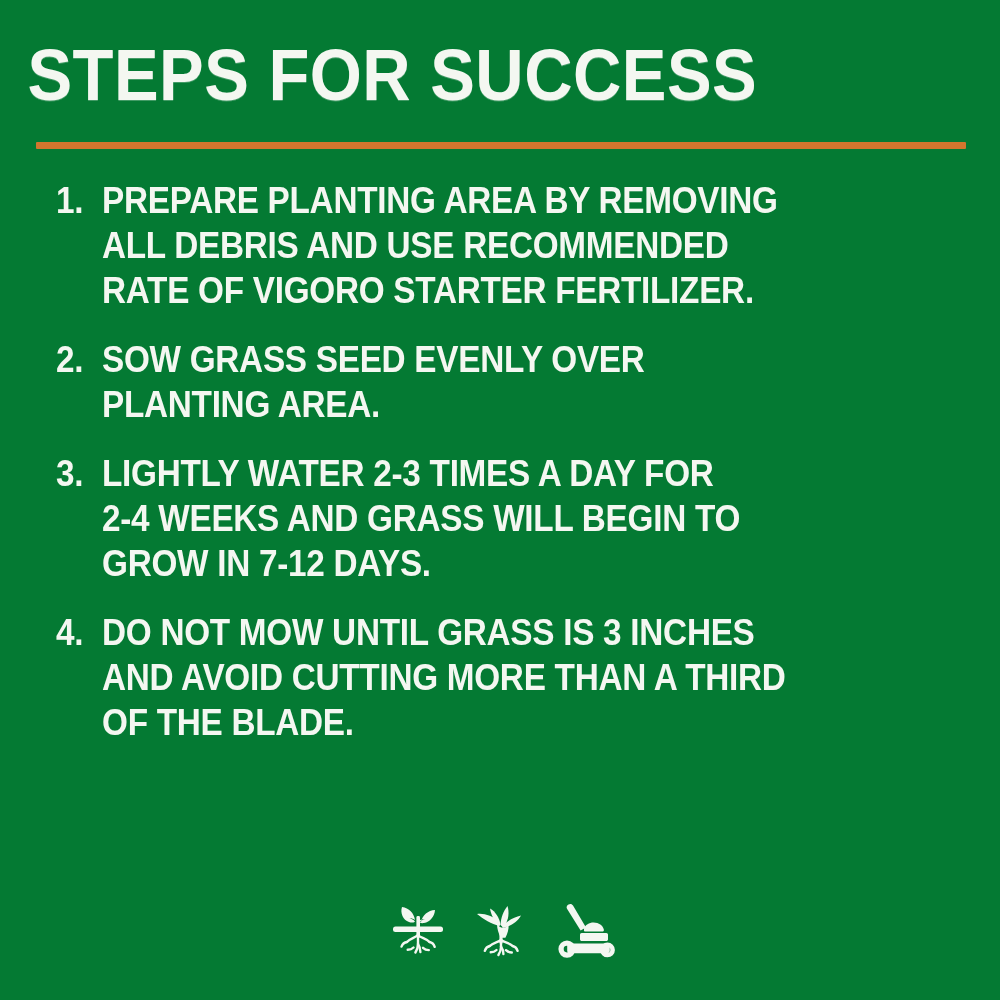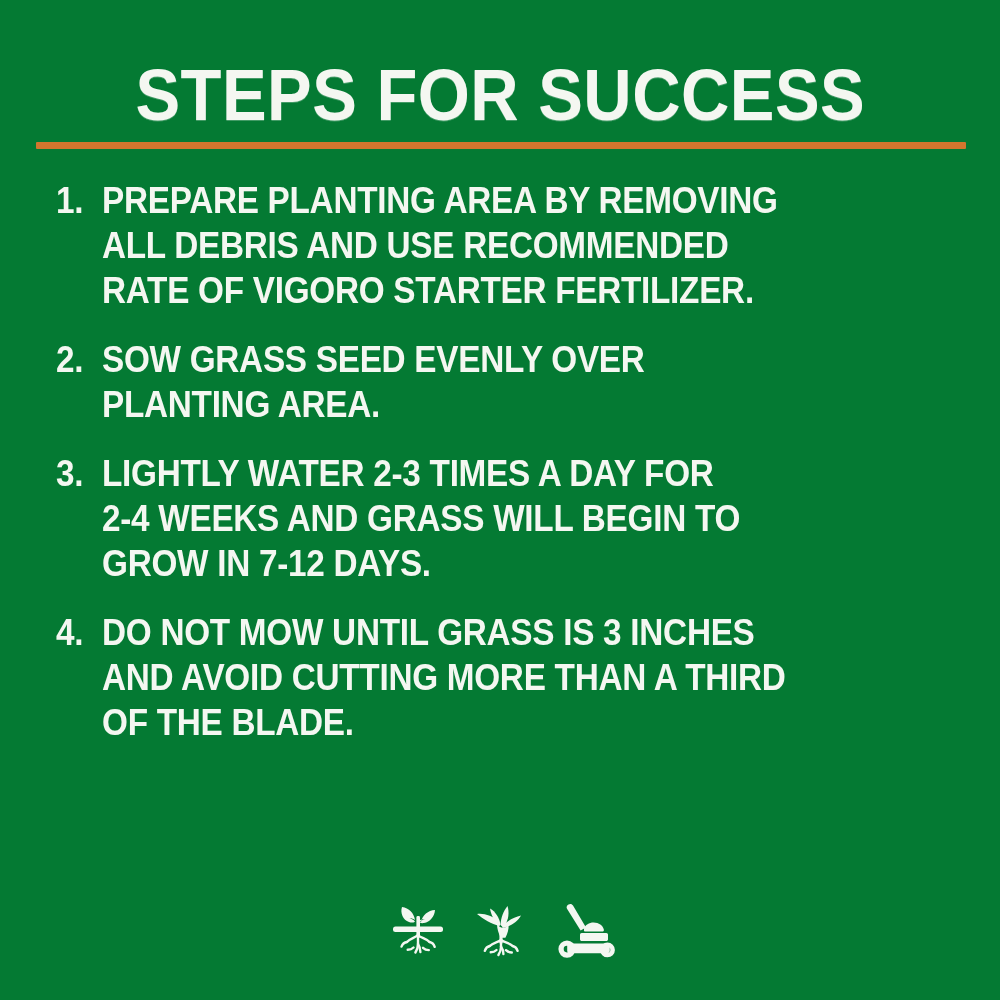--- a/index.html
+++ b/index.html
@@ -17,24 +17,23 @@
     position: relative;
     width: 1000px;
     height: 1000px;
     background: #047A33;
     box-sizing: border-box;
   }
 
   
   .title-block {
     position: absolute;
-    top: 56px;
+    top: 36px;
     left: 0;
     width: 1000px;
-    text-align: center;
   }
   .title {
     display: inline-block;
     margin: 0;
     color: #F4F7F1;
     font-family: "Liberation Sans", sans-serif;
     font-weight: 700;
     font-size: 72px;
     line-height: 78px;
     letter-spacing: 0.5px;

